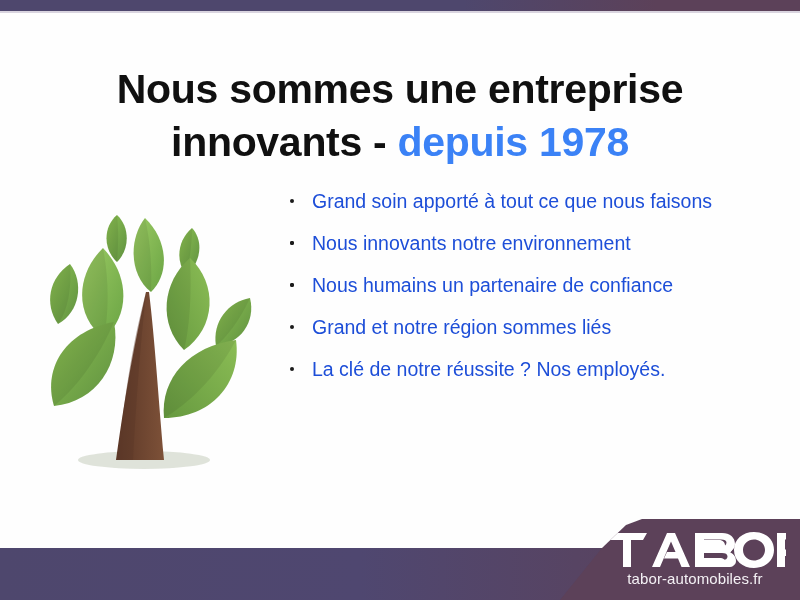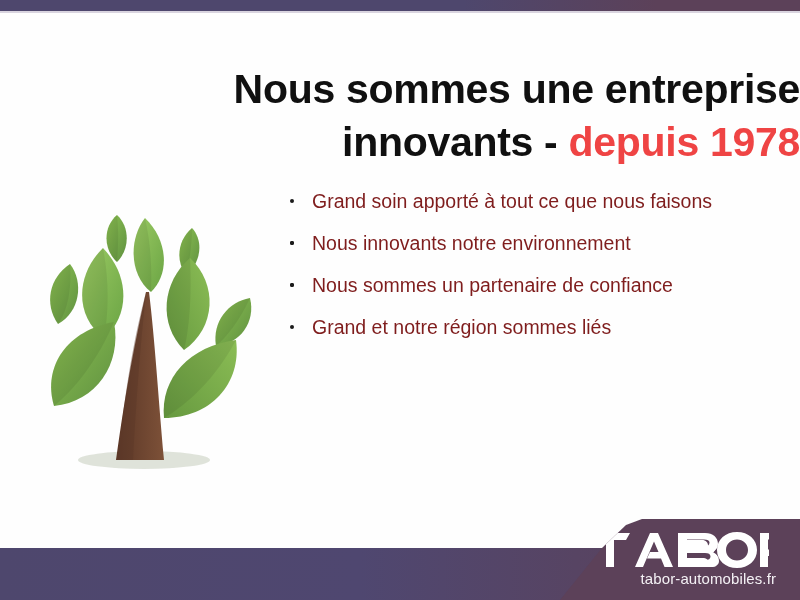--- a/index.html
+++ b/index.html
@@ -38,29 +38,29 @@
     background: #b9b1c4;
     opacity: .55;
   }
 
   
   .headline {
     position: absolute;
     top: 36px;
     left: 0;
     width: 800px;
-    text-align: right;
+    text-align: center;
     font-size: 41px;
     font-weight: bold;
     line-height: 1.28;
     letter-spacing: -0.3px;
     color: #101010;
   }
   .headline .line { display: block; white-space: nowrap; }
-  .headline .accent { color: #ef4444; }
+  .headline .accent { color: #3b82f6; }
 
   
   .tree-art {
     position: absolute;
     left: 18px;
     top: 188px;
     width: 252px;
     height: 296px;
   }
   .tree-art svg { display: block; width: 100%; height: 100%; }
@@ -74,21 +74,21 @@
     list-style: none;
     margin: 0;
     padding: 0;
   }
   .bullets li {
     position: relative;
     padding-left: 26px;
     margin: 0 0 19.5px 0;
     font-size: 19.5px;
     line-height: 1.15;
-    color: #7f1d1d;
+    color: #1d4ed8;
     white-space: nowrap;
   }
   .bullets li .dot {
     position: absolute;
     left: 4px;
     top: 9px;
     width: 4px;
     height: 4px;
     border-radius: 50%;
     background: #1b1b1b;
@@ -107,24 +107,24 @@
     position: absolute;
     right: 0;
     bottom: 0;
     width: 240px;
     height: 95px;
     background: #5c4159;
     clip-path: polygon(0px 95px, 42px 43px, 66px 20px, 82px 14px, 240px 14px, 240px 95px);
   }
   .logo-wrap {
     position: absolute;
-    right: 24px;
+    right: 7px;
     bottom: 14px;
     width: 196px;
-    text-align: right;
+    text-align: center;
   }
   .logo-mark { display: block; width: 182px; height: 36px; margin: 0 auto 3px auto; }
   .logo-url {
     display: block;
     font-size: 15px;
     color: #f4f1f5;
     letter-spacing: .1px;
     line-height: 1;
   }
 </style>
@@ -224,25 +224,29 @@
     </li>
     <li>
       <span class="dot"></span>
       <span>Nous innovants notre environnement</span>
     </li>
     <li>
       <span class="dot"></span>
     </li>
     <li>
       <span class="dot"></span>
-      <span>Nous sommes un partenaire de confiance</span>
+      <span>Nous humains un partenaire de confiance</span>
     </li>
     <li>
       <span class="dot"></span>
       <span>Grand et notre région sommes liés</span>
+    </li>
+    <li>
+      <span class="dot"></span>
+      <span>La clé de notre réussite ? Nos employés.</span>
     </li>
   </ul>
 
   <div class="footer-bar"></div>
 
   <div class="logo-panel">
     <div class="logo-wrap">
       <svg class="logo-mark" viewBox="0 0 364 72" xmlns="http://www.w3.org/2000/svg" aria-hidden="true">
         <g fill="#ffffff">
 

